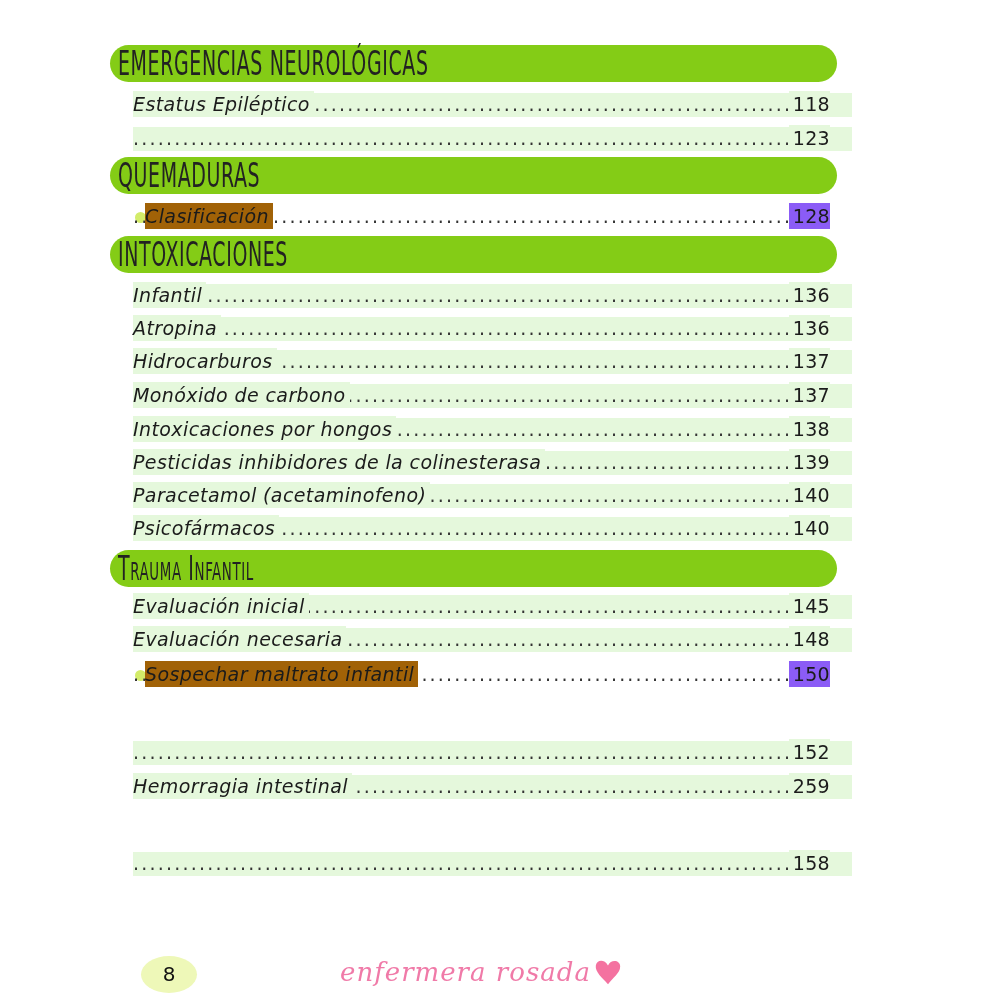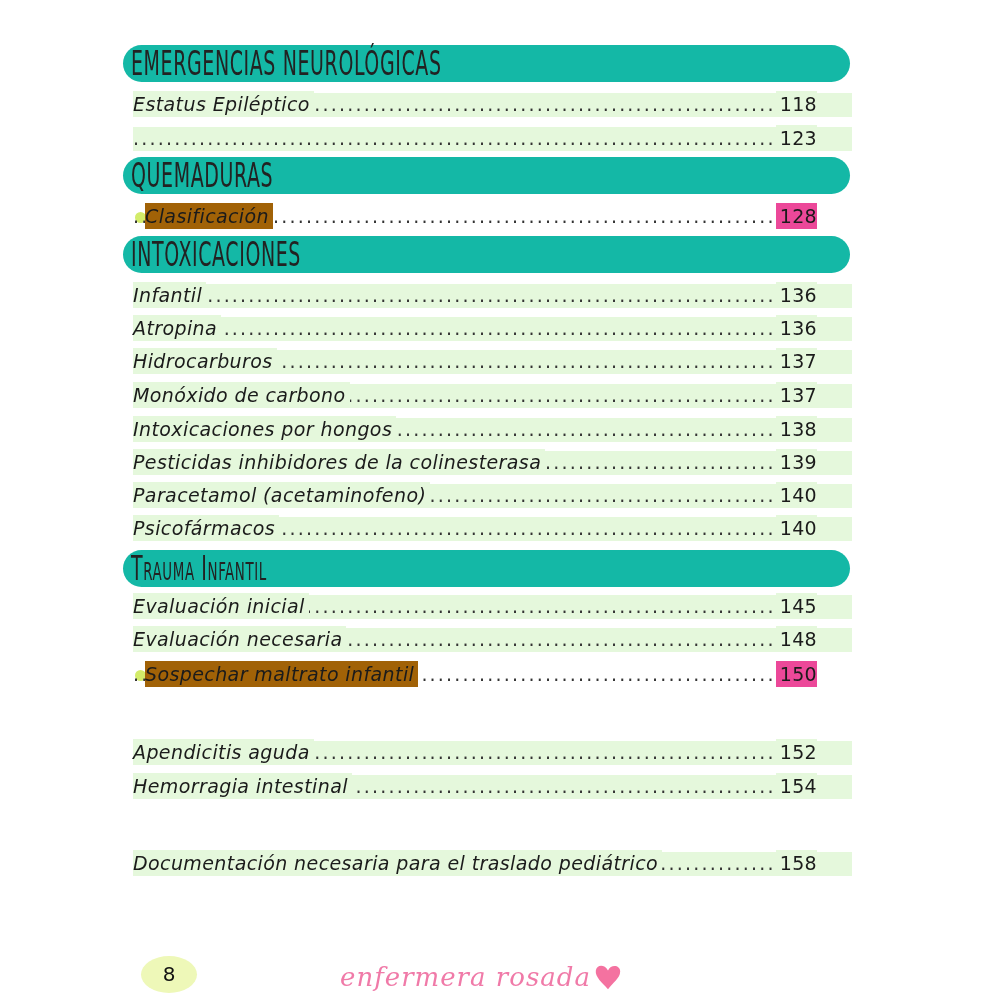--- a/index.html
+++ b/index.html
@@ -1,39 +1,39 @@
 <!DOCTYPE html>
 <html><head>
 <meta charset="utf-8">
 <style>
   html, body { margin:0; padding:0; background:#ffffff; }
   body { width:1000px; height:1000px; position:relative; overflow:hidden;
          font-family:"DejaVu Sans", sans-serif; color:#1b1b1b; }
   .toc { position:absolute; left:0; top:0; width:1000px; height:1000px; }
-  .hdr { position:absolute; left:123px; width:727px; height:37px;
-         background:#14b8a6; border-radius:19px; }
+  .hdr { position:absolute; left:110px; width:727px; height:37px;
+         background:#84cc16; border-radius:19px; }
   .hdr-text { position:absolute; left:8px; top:-2px; font-family:"DejaVu Sans Condensed","DejaVu Sans", sans-serif;
               font-stretch:condensed; font-weight:normal; font-size:34px; line-height:40px;
               letter-spacing:1px; color:#222; transform:scaleX(0.62); transform-origin:left center;
               white-space:nowrap; }
   .hdr-text.smallcaps { font-variant:small-caps; }
   .row { position:absolute; left:133px; width:719px; height:24px; background:#e5f8dc; }
   .row.plain { background:transparent; }
   .row .label { position:absolute; left:0; top:-2px; font-size:19px; line-height:26px;
                 letter-spacing:0.4px; white-space:nowrap; background:inherit; padding-right:4px; z-index:2;font-style:italic; }
   .row.plain .label { left:12px; background:#a16207; }
   .row .dots { position:absolute; left:0; right:35px; top:-2px; height:26px; overflow:hidden;
                font-size:19px; line-height:26px; letter-spacing:2.2px; white-space:nowrap; color:#333; z-index:1; }
-  .row .page { position:absolute; right:35px; top:-2px; font-size:19px; line-height:26px;
+  .row .page { position:absolute; right:22px; top:-2px; font-size:19px; line-height:26px;
                background:#e5f8dc; padding-left:4px; z-index:2; letter-spacing:0.3px; }
-  .row.plain .page { background:#ec4899; }
+  .row.plain .page { background:#8b5cf6; }
   .bullet { position:absolute; left:2px; top:7px; width:11px; height:11px; border-radius:50%; background:#d3ec6a; }
   .pagenum { position:absolute; left:141px; top:956px; width:56px; height:37px; border-radius:50%;
              background:#eef8b8; text-align:center; line-height:37px; font-size:20px; color:#111; }
-  .brand { position:absolute; left:340px; top:952px; height:40px; display:flex; align-items:flex-end; }
+  .brand { position:absolute; left:340px; top:952px; height:40px; display:flex; align-items:center; }
   .brand-text { font-family:"DejaVu Serif", serif; font-style:italic; font-size:26px; color:#f07aa8;
                 letter-spacing:1px; }
   .heart { margin-left:2px; width:30px; height:30px; }
 </style>
 </head>
 <body>
 
 <div class="toc">
 
   <div class="hdr" style="top:45px">
@@ -118,32 +118,30 @@
   </div>
   <div class="row plain" style="top:663px">
     <span class="bullet"></span>
     <span class="dots">........................................................................................................................................</span>
     <span class="label">Sospechar maltrato infantil</span>
     <span class="page">150</span>
   </div>
 
   <div class="row" style="top:741px">
     <span class="dots">........................................................................................................................................</span>
-    <span class="label">Apendicitis aguda</span>
     <span class="page">152</span>
   </div>
   <div class="row" style="top:775px">
     <span class="dots">........................................................................................................................................</span>
     <span class="label">Hemorragia intestinal</span>
-    <span class="page">154</span>
+    <span class="page">259</span>
   </div>
 
   <div class="row" style="top:852px">
     <span class="dots">........................................................................................................................................</span>
-    <span class="label">Documentación necesaria para el traslado pediátrico</span>
     <span class="page">158</span>
   </div>
 
   <div class="pagenum">8</div>
   <div class="brand">
     <span class="brand-text">enfermera rosada</span>
     <svg class="heart" viewBox="0 0 32 32">
       <path d="M16 29 C 10 22, 2 16, 3 9 C 4 3, 12 2, 16 9 C 19 2, 29 3, 29 10 C 29 17, 21 22, 16 29 Z" fill="#f472a0"></path>
     </svg>
   </div>

